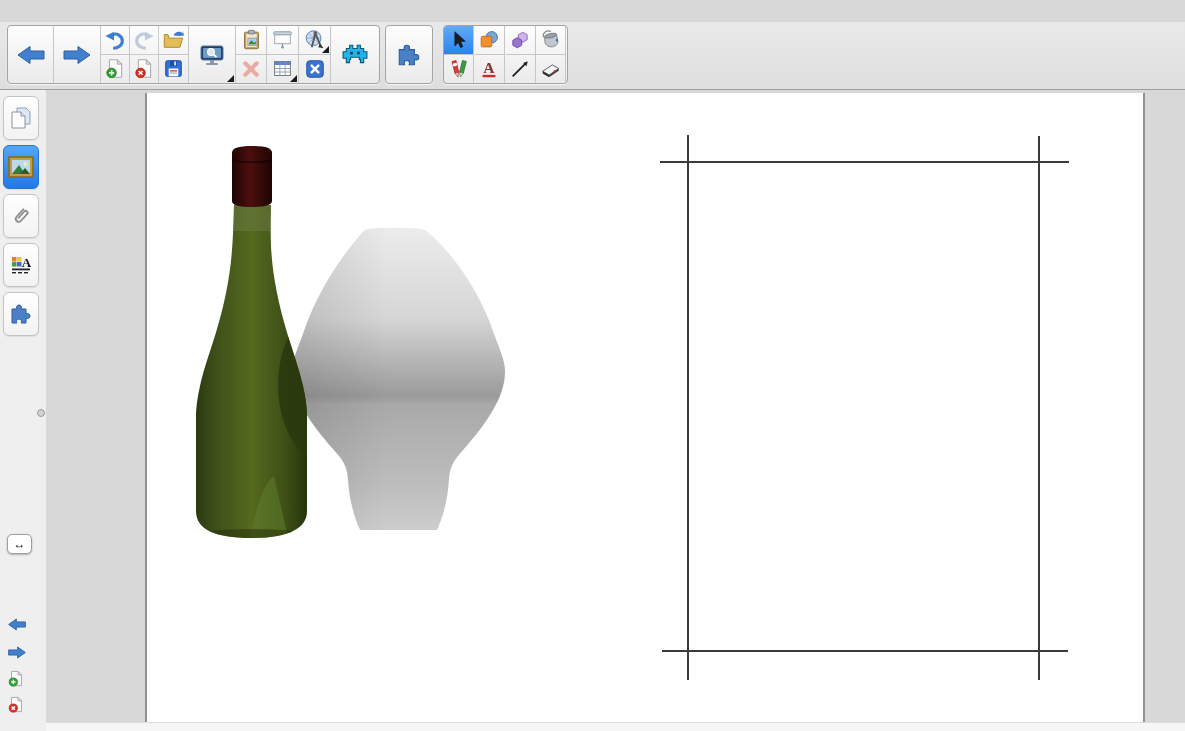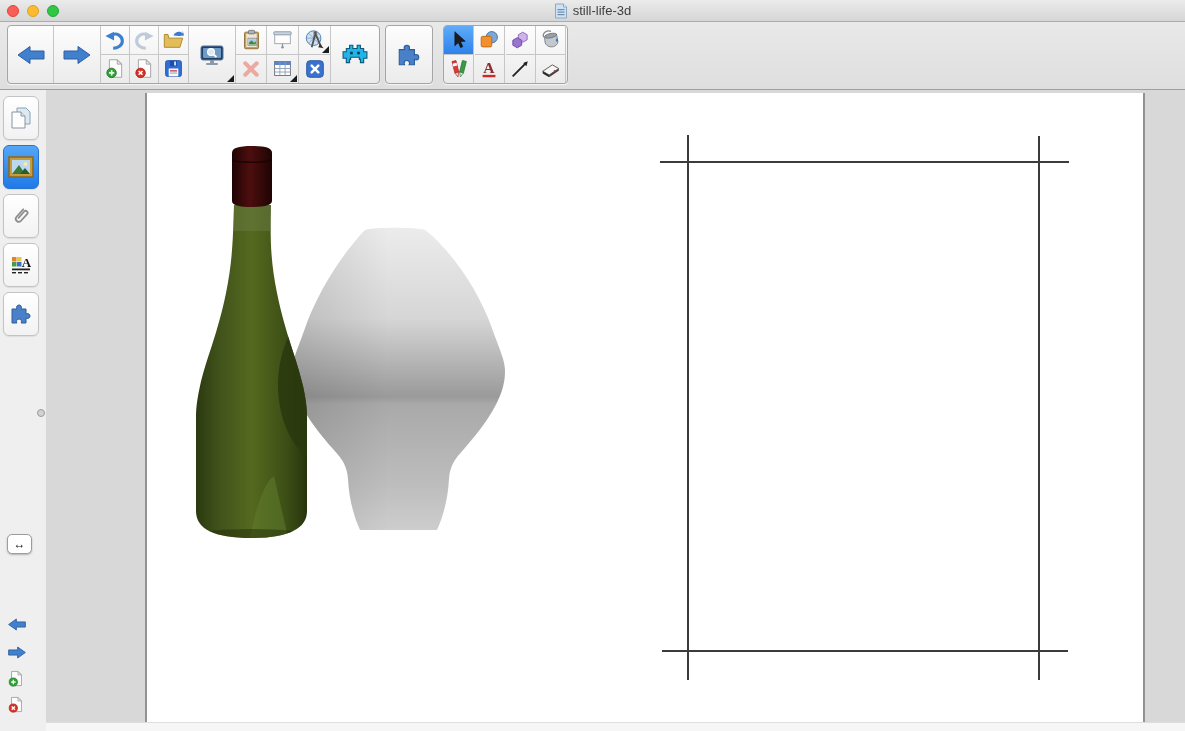--- a/index.html
+++ b/index.html
@@ -51,37 +51,20 @@
         border-left:2px solid #929292;border-right:2px solid #929292;}
   .hscroll{position:absolute;left:46px;right:0;bottom:0;height:9px;background:#f6f6f6;
            border-top:1px solid #dedede;}
   svg{display:block;}
 </style>
 </head>
 <body>
 
 <div class="window">
 
-  <div class="titlebar">
-    <span class="tl red"></span>
-    <span class="tl yellow"></span>
-    <span class="tl green"></span>
-    <span class="title-wrap">
-      <span>
-        <svg width="14" height="16" viewBox="0 0 14 16">
-          <path d="M1.5 1h8l3 3v11h-11z" fill="#cfe2f3" stroke="#8aa8c8"></path>
-          <path d="M9.5 1v3h3" fill="#e8f2fb" stroke="#8aa8c8"></path>
-          <rect x="3.5" y="6" width="7" height="1.2" fill="#6d8cb0"></rect>
-          <rect x="3.5" y="8.5" width="7" height="1.2" fill="#6d8cb0"></rect>
-          <rect x="3.5" y="11" width="7" height="1.2" fill="#6d8cb0"></rect>
-        </svg>
-      </span>
-      <span class="title-text">still-life-3d</span>
-    </span>
-  </div>
 
   <div class="toolbar">
 
     <div class="tb-group" style="left:7px;">
       <div class="tbig" style="width:46px;">
         <svg width="28" height="20" viewBox="0 0 28 20">
           <polygon points="1,10 13,1.5 13,6 27,6 27,14 13,14 13,18.5" fill="#4080cc" stroke="#2c5fa4"></polygon>
         </svg>
       </div>
       <div class="tbig" style="width:47px;">

